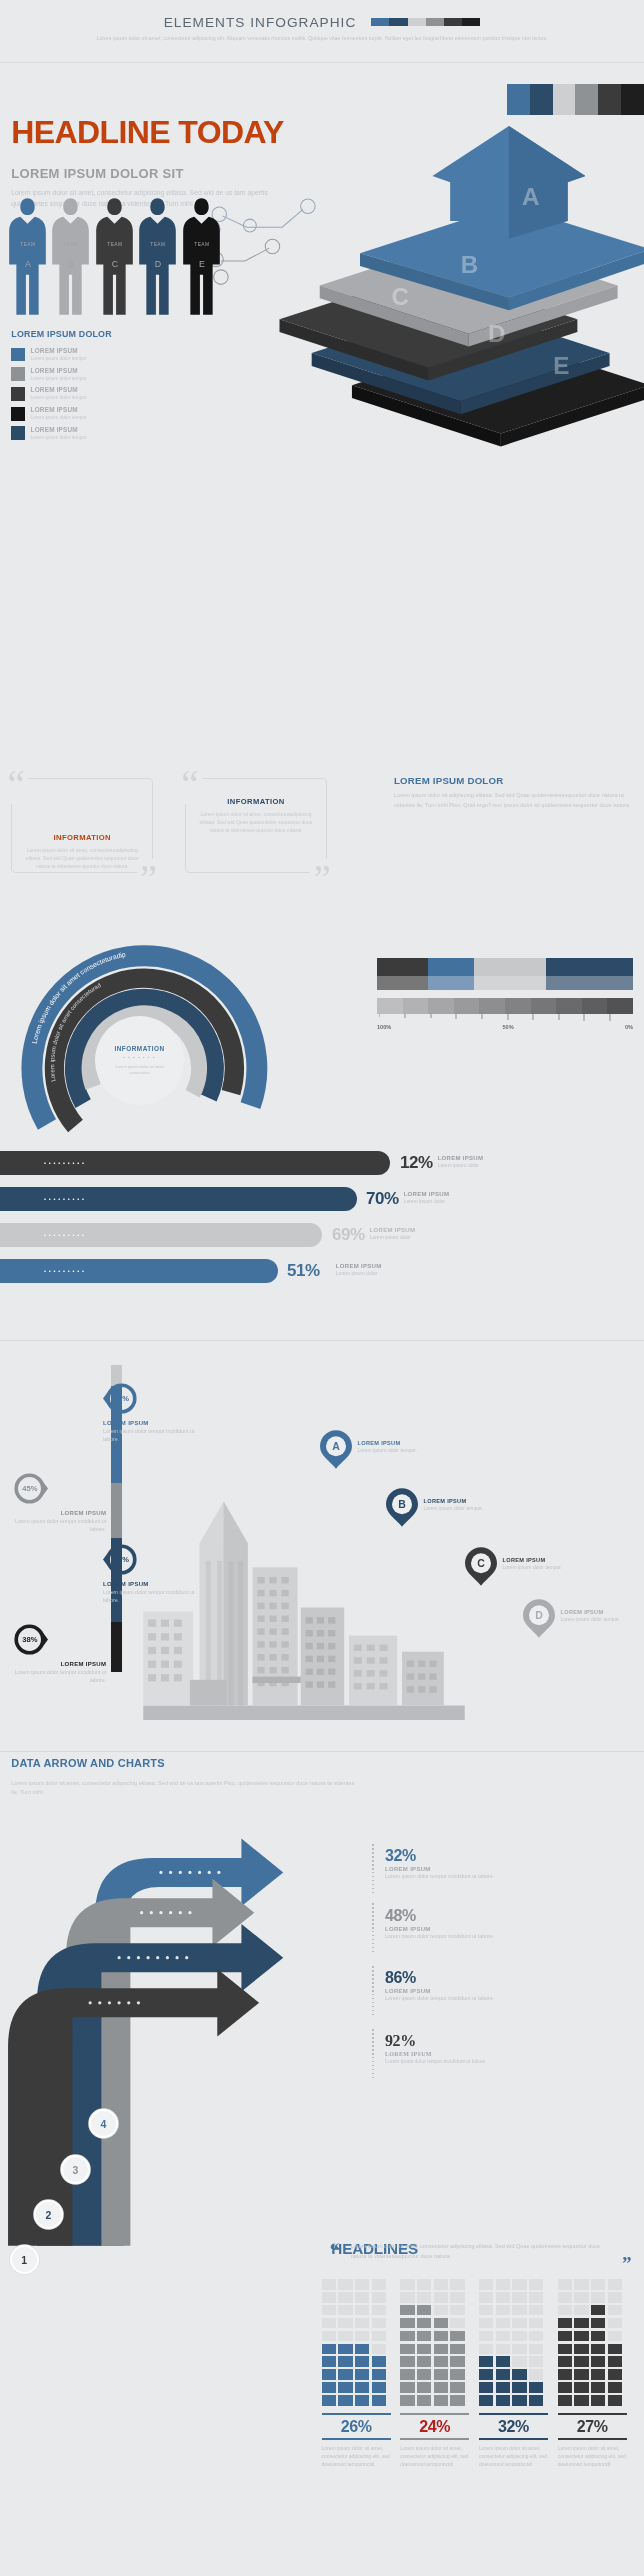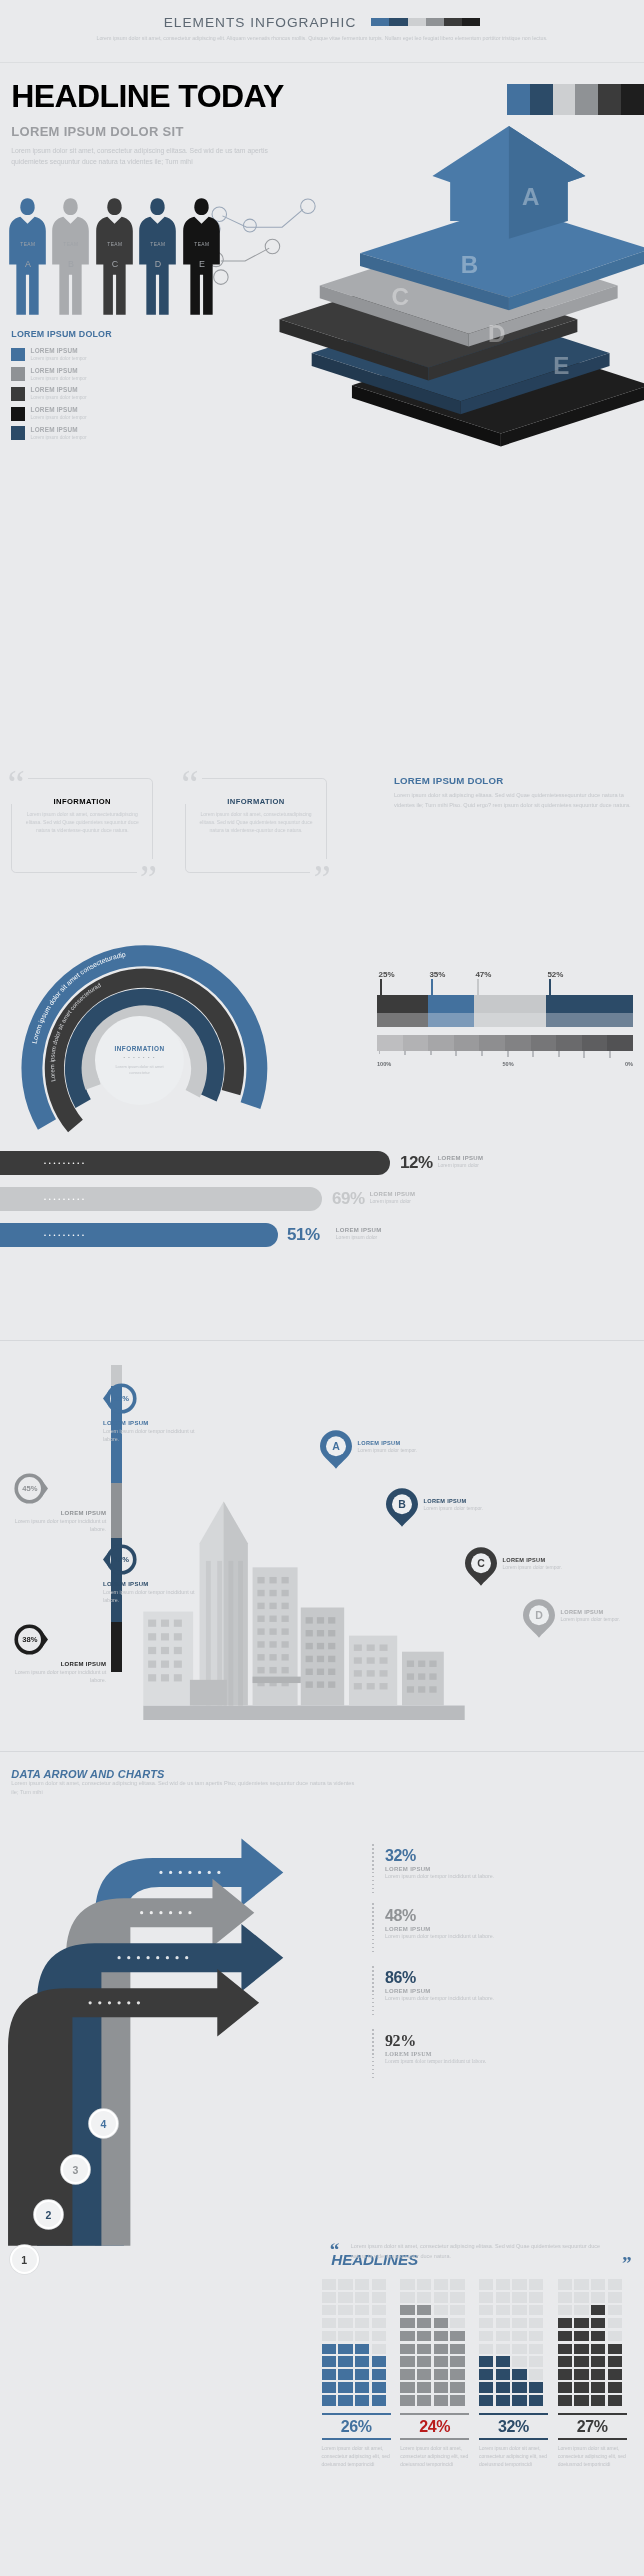--- a/index.html
+++ b/index.html
@@ -1,35 +1,35 @@
 <!DOCTYPE html>
 <html style="font-size:13px"><head>
 <meta charset="utf-8">
 <style>
   * { box-sizing: border-box; margin:0; padding:0; }
   body {
     width:644px; height:2576px; background:#e9eaec;
     font-family:"Liberation Sans", sans-serif; overflow:hidden; position:relative;
   }
-  .blue      { color:#000000; }
+  .blue      { color:#c2410c;margin-top:36px; }
   .dark      { color:#3b3b3b; }
   .navy      { color:#2c4b68; }
 
   
   #topbar { height:63px; border-bottom:1.6px solid #dcdee0; padding-top:14.5px; text-align:center; }
   #topbar .tline { display:flex; align-items:center; justify-content:center; gap:15px; }
   #topbar h1 { font-size:13.7px; font-weight:400; letter-spacing:1px; color:#5d6873; }
   .swatches { display:flex; height:8.9px; width:109px; }
   .swatches i { flex:1; display:block; }
   #topbar p { font-size:5.3px; color:#c2c5c9; line-height:1.55; margin-top:4px; }
 
   
   #hero { position:relative; padding:17.7px 0 0 11.3px; height:716px; overflow:hidden; }
   #hero h2 { font-size:32px; font-weight:bold; letter-spacing:-0.6px; line-height:0.97; }
-  #hero h3 { font-size:13px; font-weight:bold; color:#9b9da1; letter-spacing:0.3px; margin-top:12px; }
+  #hero h3 { font-size:13px; font-weight:bold; color:#9b9da1; letter-spacing:0.3px; margin-top:18px; }
   #hero .lead { font-size:6.8px; color:#c3c6ca; line-height:1.65; margin-top:6.4px; width:266px; }
   .hero-swatch { position:absolute; right:0; top:21px; display:flex; height:31px; width:137px; }
   .hero-swatch i { flex:1; }
 
   
   .team-row { position:absolute; left:6.4px; top:121px; width:217px; height:133px; }
   .fig { position:absolute; bottom:0; }
   .fig svg { display:block; }
   .fig .tlabel { position:absolute; left:0; right:0; top:38%; text-align:center;
                  font-size:4.8px; color:#9fa3a8; font-weight:400; letter-spacing:0.5px; }
@@ -118,22 +118,22 @@
   .mpin { position:absolute; display:flex; gap:5.6px; align-items:flex-start; }
   .mpin .mk { position:relative; width:32px; height:39px; flex:0 0 32px; }
   .mpin .mk b { position:absolute; left:0; top:3.2px; width:32px; height:26.6px;
      display:flex; align-items:center; justify-content:center; font-size:10.5px; font-weight:bold; }
   .mpin .mtx b { display:block; font-size:5.6px; font-weight:bold; letter-spacing:0.3px; }
   .mpin .mtx span { display:block; font-size:5px; color:#c0c3c7; line-height:1.5; margin-top:1.6px; }
 
   
   #arrowsec { position:absolute; left:0; top:1751px; width:644px; height:825px;
               border-top:1.6px solid #d6d8db; }
-  #arrowsec h4 { position:absolute; left:11.3px; top:16px; font-size:11px;
-              font-weight:bold; color:#43719e; letter-spacing:0.2px;font-style:italic; }
+  #arrowsec h4 { position:absolute; left:11.3px; top:5px; font-size:11px;
+              font-weight:bold; color:#43719e; letter-spacing:0.2px; }
   #arrowsec .sub { position:absolute; left:11.3px; top:26.6px; font-size:5.6px;
               color:#c3c6ca; line-height:1.7; width:346px; }
   #flow { position:absolute; left:0; top:43px; }
   .arrow-txt { position:absolute; }
   .arrow-txt .pct { font-size:16px; font-weight:bold; letter-spacing:-0.4px; line-height:1; }
   .arrow-txt b { display:block; font-size:6px; font-weight:bold; color:#a4a7ab;
                  letter-spacing:0.3px; margin-top:2.4px; }
   .arrow-txt span { display:block; font-size:5.3px; color:#c0c3c7; line-height:1.5; margin-top:0.8px; }
   .vdots { position:absolute; width:1.6px; }
   .vdots i { display:block; width:1.6px; height:1.6px; background:#b9bbbf; margin-bottom:2.4px; }
@@ -374,38 +374,20 @@
       <textPath href="#ringpath2" startOffset="2%">Lorem ipsum dolor sit amet consecteturadipiscing elit</textPath>
     </text>
   </svg>
   <div class="spiral-center">
     <b>INFORMATION</b>
     <span class="dots">• • • • • • •</span>
     <span>Lorem ipsum dolor sit amet consectetur</span>
   </div>
 
   <div id="hbar">
-    <div class="hbar-marks" id="hbarMarks">
-        <div class="hmark" style="left: 3.2px;">
-          <b>25%</b>
-    <i style="background:#3b3b3b"></i>
-        </div>
-        <div class="hmark" style="left: 54px;">
-          <b>35%</b>
-    <i style="background:#43719e"></i>
-        </div>
-        <div class="hmark" style="left: 100px;">
-          <b>47%</b>
-    <i style="background:#c6c8ca"></i>
-        </div>
-        <div class="hmark" style="left: 172px;">
-          <b>52%</b>
-    <i style="background:#2c4b68"></i>
-        </div>
-      </div>
     <div class="hstack" id="hstack">
         <i style="width: 51px; background: rgb(59, 59, 59);"></i>
         <i style="width: 46px; background: rgb(67, 113, 158);"></i>
         <i style="width: 72px; background: rgb(198, 200, 202);"></i>
         <i style="width: 87px; background: rgb(44, 75, 104);"></i>
       </div>
     <div class="hstack2" id="hstack2">
         <i style="width: 51px; background: rgb(59, 59, 59); opacity: 0.66;"></i>
         <i style="width: 46px; background: rgb(67, 113, 158); opacity: 0.66;"></i>
         <i style="width: 72px; background: rgb(198, 200, 202); opacity: 0.66;"></i>
@@ -442,20 +424,32 @@
       </div>
   </div>
 
   <div id="pills">
       <div class="pill-row">
         <div class="pill" style="width:390px;background:#3b3b3b">
       <span class="pdots" style="color:#ffffff">•••••••••</span>
         </div>
     <div class="pill-txt" style="left:400px; top:4px;">
       <span class="pct" style="color:#3b3b3b">12%</span>
+      <span class="lbl">
+        <b style="color:#9a9da1">LOREM IPSUM</b>
+        <span>Lorem ipsum dolor</span>
+          </span>
+        </div>
+      </div>
+      <div class="pill-row">
+        <div class="pill" style="width:357px;background:#2c4b68">
+      <span class="pdots" style="color:#ffffff">•••••••••</span>
+        </div>
+    <div class="pill-txt" style="left:366px; top:4px;">
+      <span class="pct" style="color:#2c4b68">70%</span>
       <span class="lbl">
         <b style="color:#9a9da1">LOREM IPSUM</b>
         <span>Lorem ipsum dolor</span>
           </span>
         </div>
       </div>
       <div class="pill-row">
         <div class="pill" style="width:322px;background:#c6c8ca">
       <span class="pdots" style="color:#ffffff">•••••••••</span>
         </div>

